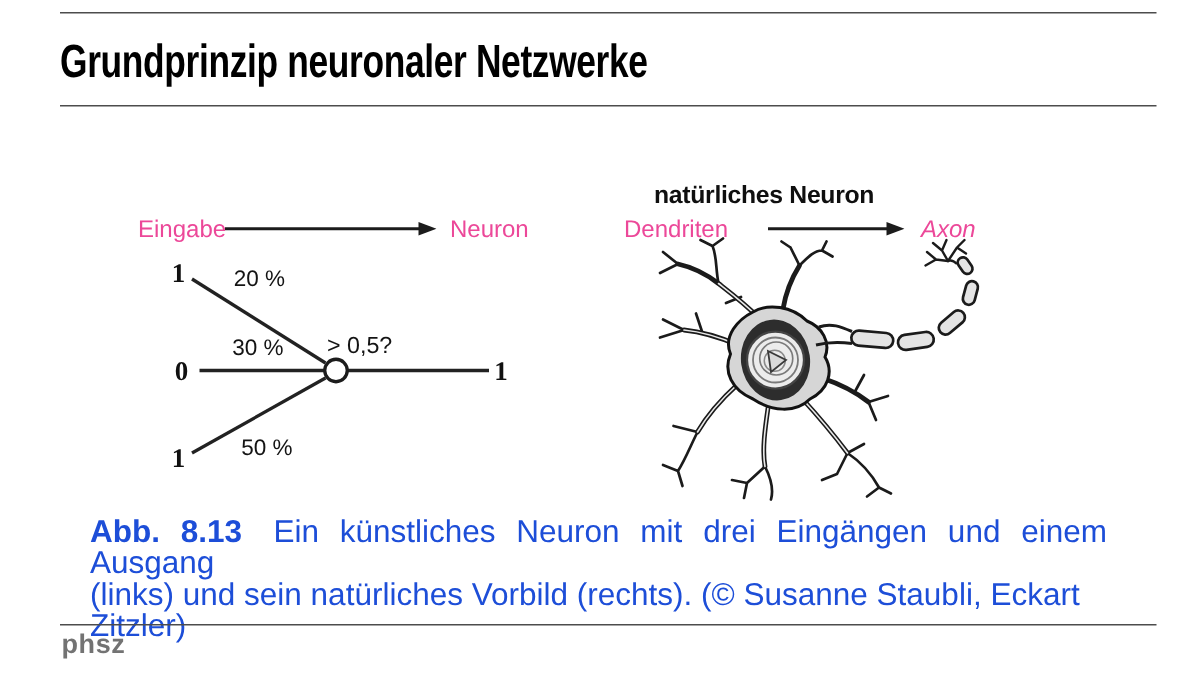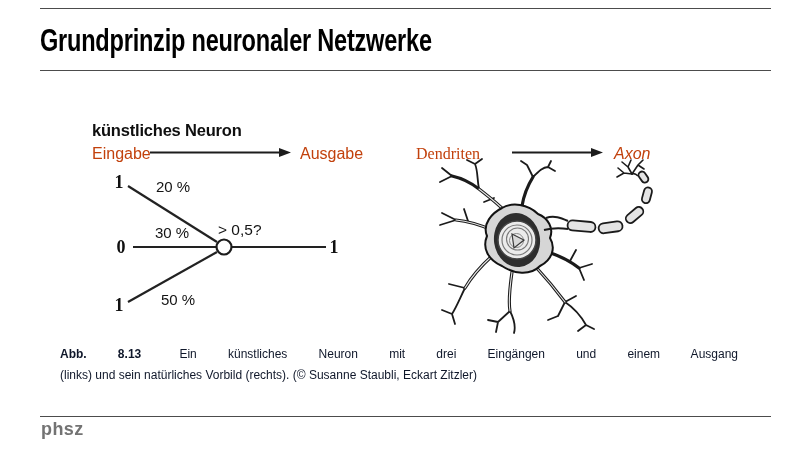--- a/index.html
+++ b/index.html
@@ -15,73 +15,73 @@
     position:absolute; left:40px; top:23px; margin:0;
     font-size:31px; font-weight:700; letter-spacing:-0.3px; color:#000;
     transform:scaleX(0.76); transform-origin:left top; white-space:nowrap;
   }
   .col-heading {
     position:absolute; top:121px; font-size:16.5px; font-weight:700;
     letter-spacing:-0.2px; color:#0f0f0f; white-space:nowrap;
   }
   .heading-left { left:92px; }
   .heading-right { left:436px; }
-  .flow-label { position:absolute; top:145px; font-size:16px; color:#c2410c; white-space:nowrap; }
+  .flow-label { position:absolute; top:145px; font-size:16px; color:#ec4899; white-space:nowrap; }
   .flow-arrow { position:absolute; top:147px; height:11px; }
   .diagram-svg { position:absolute; left:88px; top:165px; }
   .neuron-svg { position:absolute; left:432px; top:158px; }
   .sans-label { font-family:"Liberation Sans", sans-serif; font-size:15px; fill:#141414; }
   .serif-digit { font-family:"Liberation Serif", serif; font-size:18px; font-weight:600; fill:#101010; }
   .caption {
     position:absolute; left:60px; top:344px; width:678px;
-    font-size:12px; line-height:21px; color:#0f172a;
+    font-size:21px; line-height:21px; color:#1d4ed8;
   }
   .cap-line1 { text-align:justify; text-align-last:justify; }
   .cap-label { font-weight:700; margin-right:7px; }
   .footer-logo {
     position:absolute; left:41px; top:419px; font-size:18px; font-weight:700;
     letter-spacing:0.4px; color:#737373;
   }
 </style>
 </head>
 <body>
 
 <div class="slide">
 
   <div class="rule rule-top"></div>
   <h1 class="title">Grundprinzip neuronaler Netzwerke</h1>
   <div class="rule rule-mid"></div>
 
-  <div class="col-heading heading-left">künstliches Neuron</div>
   <span class="flow-label" style="left:92px;">Eingabe</span>
   <svg class="flow-arrow" style="left:150px;" width="141" height="11" viewBox="0 0 141 11">
     <line x1="0" y1="5.5" x2="130" y2="5.5" stroke="#1c1c1c" stroke-width="2"></line>
     <polygon points="129,1 141,5.5 129,10" fill="#1c1c1c"></polygon>
   </svg>
-  <span class="flow-label" style="left:300px;">Ausgabe</span>
+  <span class="flow-label" style="left:300px;">Neuron</span>
 
   <svg class="diagram-svg" width="262" height="158" viewBox="0 0 262 158">
     <g stroke="#222222" stroke-width="2.2">
       <line x1="40" y1="21" x2="129" y2="77"></line>
       <line x1="45" y1="82" x2="128" y2="82"></line>
       <line x1="40" y1="137" x2="129" y2="87"></line>
       <line x1="144" y1="82" x2="238" y2="82"></line>
     </g>
     <circle cx="136" cy="82" r="7.5" fill="#ffffff" stroke="#1c1c1c" stroke-width="2.2"></circle>
     <text class="serif-digit" x="31" y="17" text-anchor="middle" dominant-baseline="central">1</text>
     <text class="serif-digit" x="33" y="82" text-anchor="middle" dominant-baseline="central">0</text>
     <text class="serif-digit" x="31" y="140" text-anchor="middle" dominant-baseline="central">1</text>
     <text class="sans-label" x="85" y="21" text-anchor="middle" dominant-baseline="central">20 %</text>
     <text class="sans-label" x="84" y="67" text-anchor="middle" dominant-baseline="central">30 %</text>
     <text class="sans-label" x="90" y="134" text-anchor="middle" dominant-baseline="central">50 %</text>
     <text class="sans-label" x="130" y="70" style="font-size:15.5px;">&gt; 0,5?</text>
     <text class="serif-digit" x="246" y="82" text-anchor="middle" dominant-baseline="central">1</text>
   </svg>
 
-  <span class="flow-label" style="left:416px;font-family:Liberation Serif, serif;">Dendriten</span>
+  <div class="col-heading heading-right">natürliches Neuron</div>
+  <span class="flow-label" style="left:416px;">Dendriten</span>
   <svg class="flow-arrow" style="left:512px;" width="91" height="11" viewBox="0 0 91 11">
     <line x1="0" y1="5.5" x2="80" y2="5.5" stroke="#1c1c1c" stroke-width="2"></line>
     <polygon points="79,1 91,5.5 79,10" fill="#1c1c1c"></polygon>
   </svg>
   <span class="flow-label" style="left:614px;font-style:italic;">Axon</span>
 
   <svg class="neuron-svg" width="266" height="182" viewBox="0 0 266 182">
 
     <g fill="none" stroke="#1b1b1b" stroke-linecap="round" stroke-linejoin="round">
       <g stroke-width="3.2">

